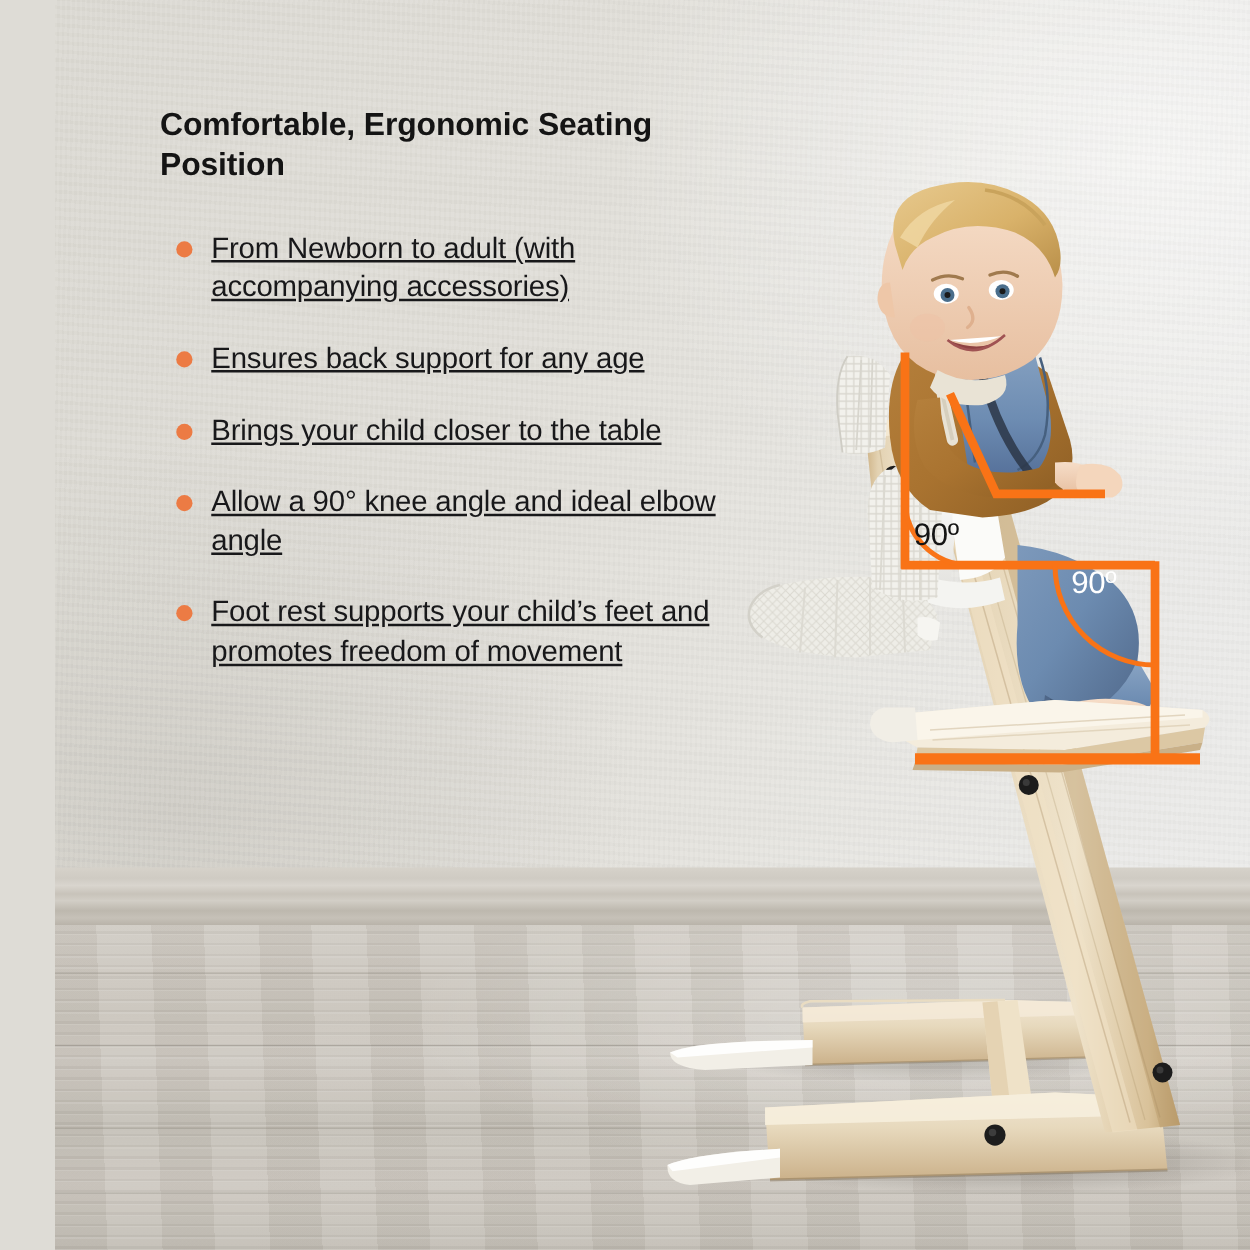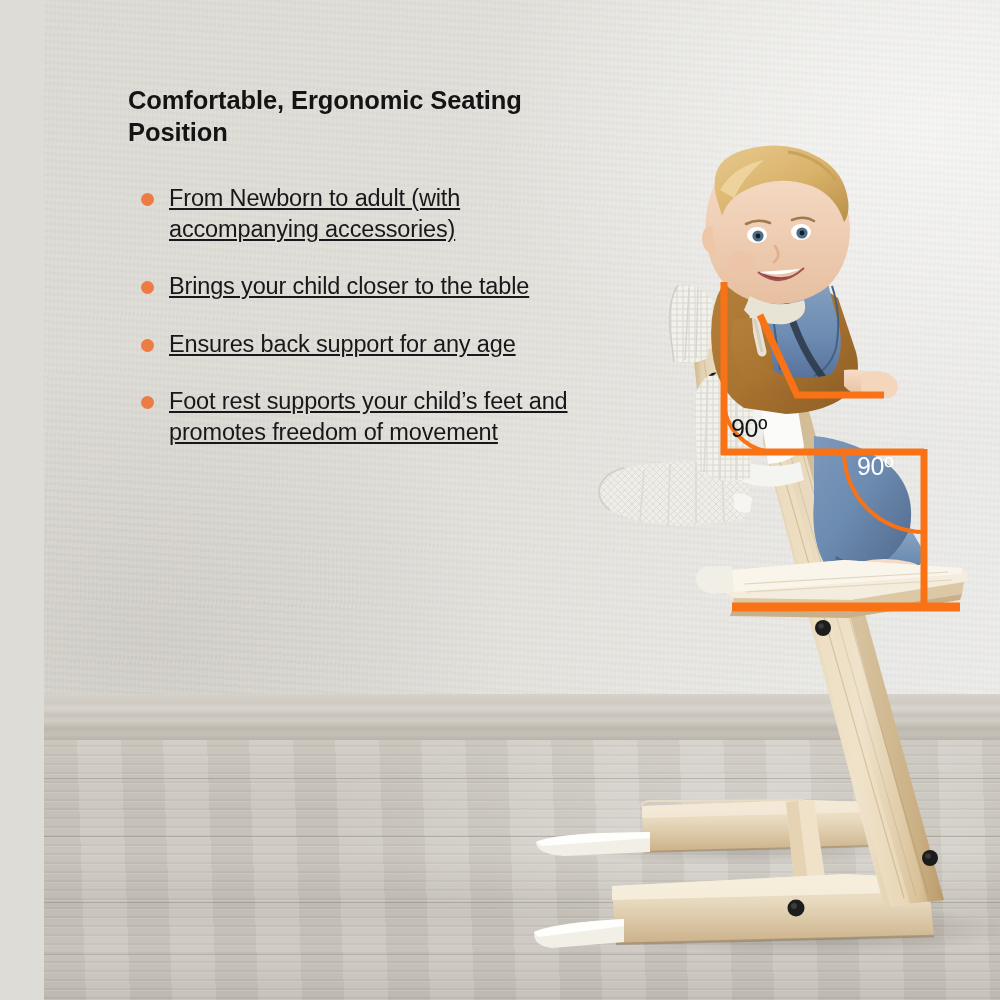--- a/index.html
+++ b/index.html
@@ -357,25 +357,29 @@
 
   <div class="copy">
     <h1 class="title">Comfortable, Ergonomic Seating Position</h1>
     <ul class="bullets">
       <li>
         <span class="dot"></span>
         <span>From Newborn to adult (with accompanying accessories)</span>
       </li>
       <li>
         <span class="dot"></span>
+        <span>Ensures back support for any age</span>
+      </li>
+      <li>
+        <span class="dot"></span>
         <span>Brings your child closer to the table</span>
       </li>
       <li>
         <span class="dot"></span>
-        <span>Ensures back support for any age</span>
+        <span>Allow a 90° knee angle and ideal elbow angle</span>
       </li>
       <li>
         <span class="dot"></span>
         <span>Foot rest supports your child’s feet and promotes freedom of movement</span>
       </li>
     </ul>
   </div>
 
   <div class="ann-label dark" style="left:687px; top:414px;">90º</div>
   <div class="ann-label light" style="left:813px; top:452px;">90º</div>

